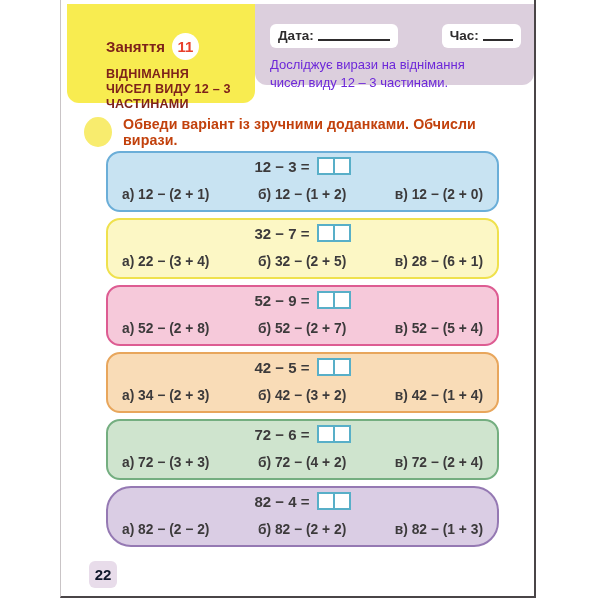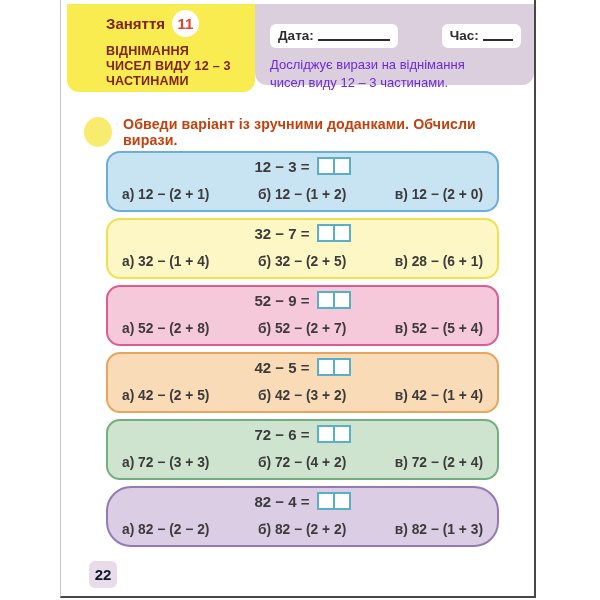--- a/index.html
+++ b/index.html
@@ -7,23 +7,23 @@
     font-family:"Liberation Sans","DejaVu Sans",sans-serif; }
   .page {
     position:absolute; left:60px; top:0; width:476px; height:598px;
     background:#ffffff;
     border-left:1px solid #c9c4c6;
     border-right:2px solid #4a4547;
     border-bottom:2px solid #4a4547;
   }
   
   .lesson-box {
-    position:absolute; left:6px; top:4px; width:188px; height:88px;
+    position:absolute; left:6px; top:4px; width:188px; height:99px;
     background:#f8ec50; border-radius:0 0 12px 12px;
-    padding:6px 8px 0 39px;
+    padding:29px 8px 0 39px;
   }
   .lesson-row { display:flex; align-items:center; gap:7px; margin-bottom:7px; }
   .lesson-label { font-size:15px; font-weight:bold; color:#7e221a; }
   .lesson-number {
     width:27px; height:27px; background:#ffffff; border-radius:50%;
     display:flex; align-items:center; justify-content:center;
     font-size:15px; font-weight:bold; color:#e8402c;
   }
   .lesson-title { font-size:12.6px; font-weight:bold; color:#7e221a; line-height:15px; letter-spacing:.2px; }
   .info-box {
@@ -134,21 +134,21 @@
 
     <div class="exercise box-yellow">
       <div class="equation-row">
         <span class="equation">32 − 7 =</span>
         <span class="answer-cells">
           <span class="cell"></span>
           <span class="cell"></span>
         </span>
       </div>
       <div class="options-row">
-        <span class="option">а) 32 − (1 + 4)</span>
+        <span class="option">а) 22 − (3 + 4)</span>
         <span class="option">б) 32 − (2 + 5)</span>
         <span class="option">в) 28 − (6 + 1)</span>
       </div>
     </div>
 
     <div class="exercise box-pink">
       <div class="equation-row">
         <span class="equation">52 − 9 =</span>
         <span class="answer-cells">
           <span class="cell"></span>
@@ -164,21 +164,21 @@
 
     <div class="exercise box-orange">
       <div class="equation-row">
         <span class="equation">42 − 5 =</span>
         <span class="answer-cells">
           <span class="cell"></span>
           <span class="cell"></span>
         </span>
       </div>
       <div class="options-row">
-        <span class="option">а) 42 − (2 + 5)</span>
+        <span class="option">а) 34 − (2 + 3)</span>
         <span class="option">б) 42 − (3 + 2)</span>
         <span class="option">в) 42 − (1 + 4)</span>
       </div>
     </div>
 
     <div class="exercise box-green">
       <div class="equation-row">
         <span class="equation">72 − 6 =</span>
         <span class="answer-cells">
           <span class="cell"></span>

